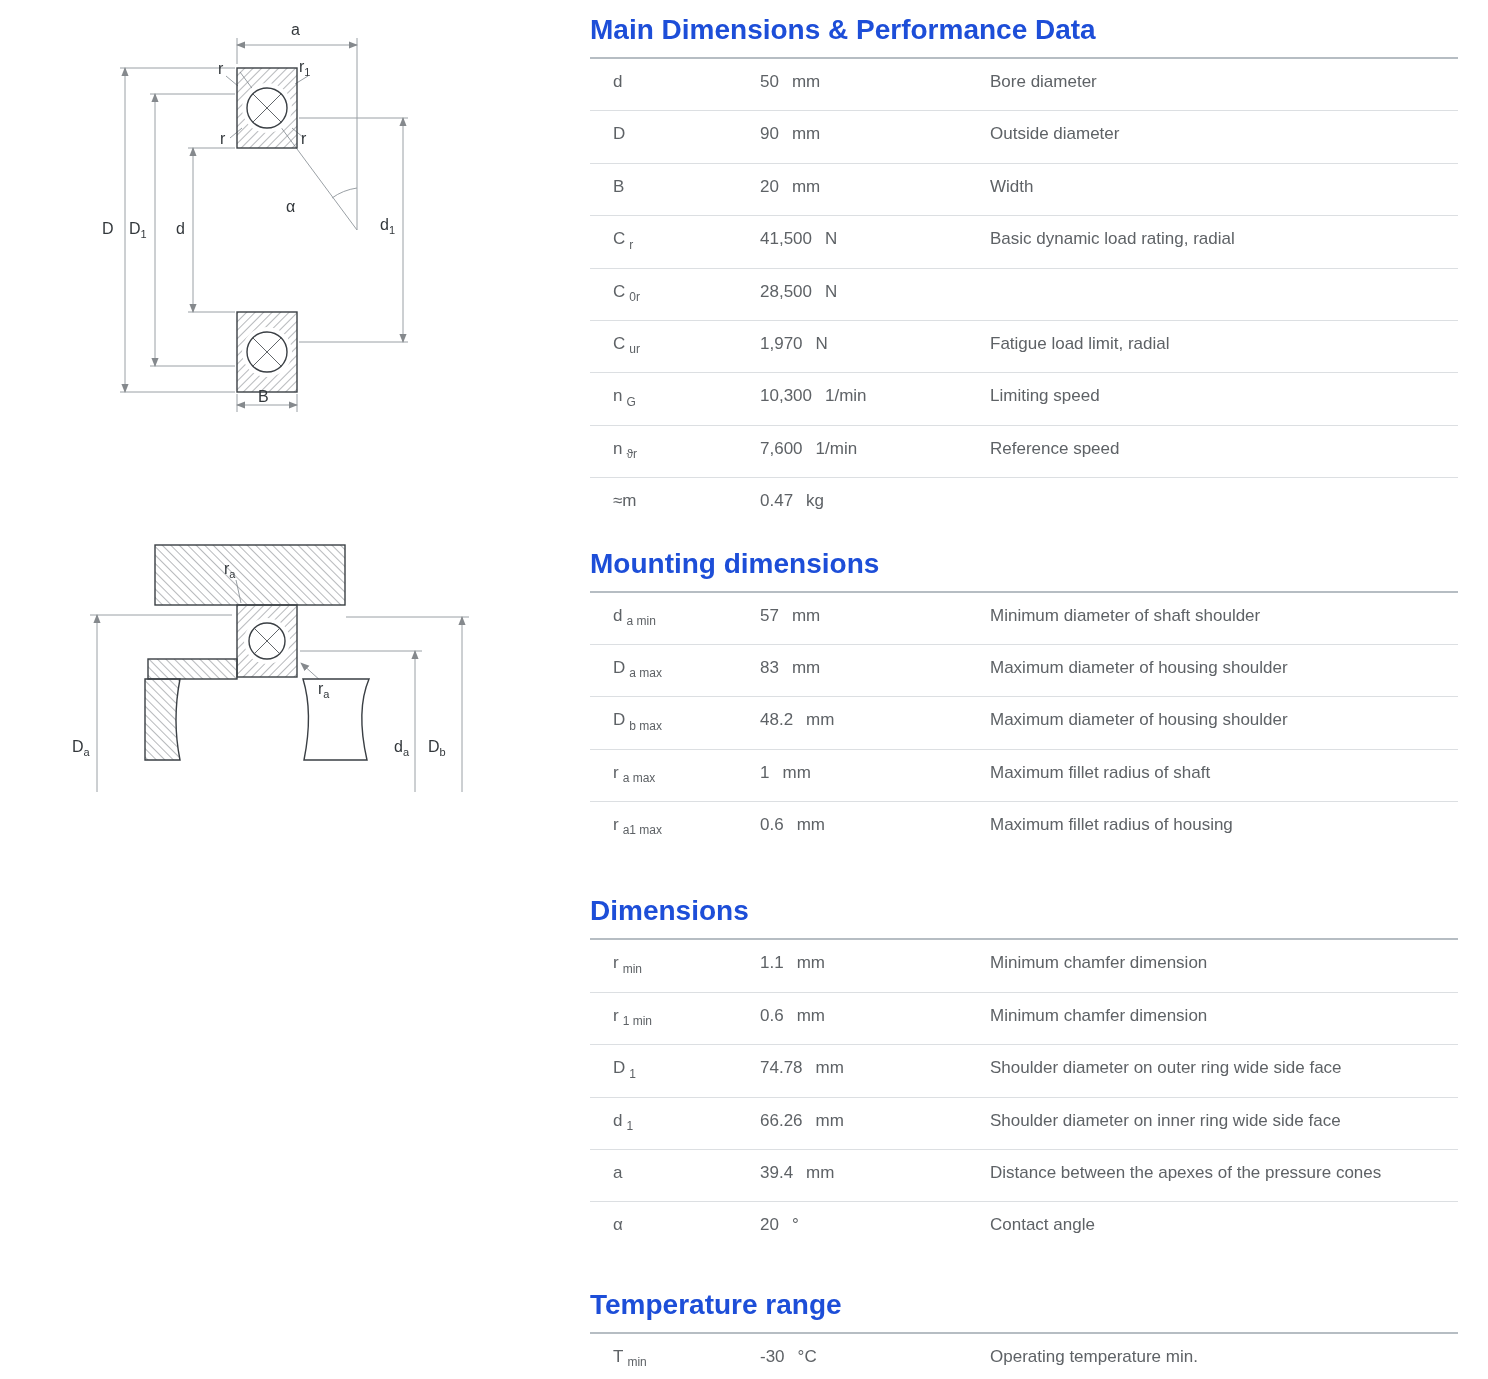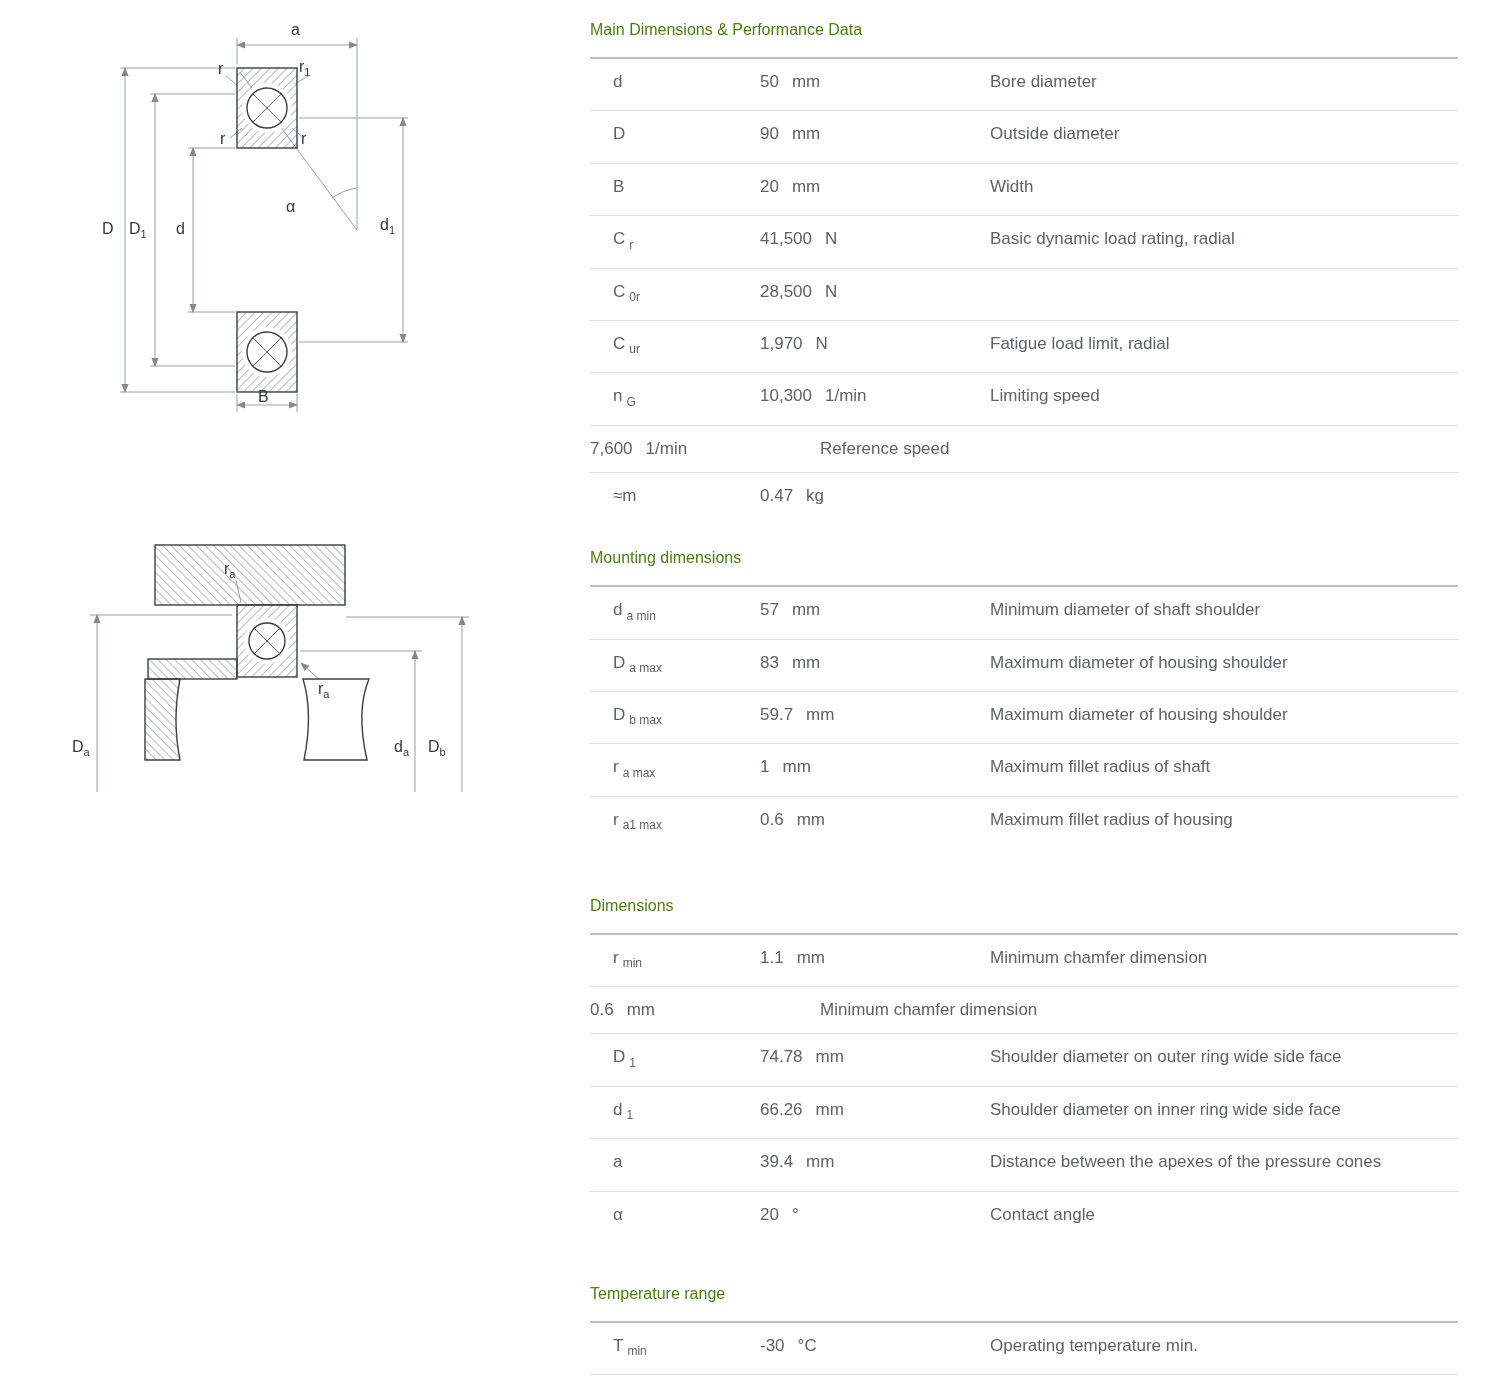--- a/index.html
+++ b/index.html
@@ -9,21 +9,21 @@
 
   
   .drawing{position:absolute}
   #drawing1{left:80px;top:20px;width:420px;height:440px}
   #drawing2{left:60px;top:520px;width:440px;height:300px}
   .dlab{position:absolute;font-size:16px;color:#33383c;white-space:nowrap;line-height:18px}
   .dlab sub{font-size:11px}
 
   
   .panel{position:absolute;left:590px;top:0;width:868px;font-size:17px}
-  .sec-title{font-size:16px;line-height:28px;font-weight:400;color:#4d7c0f}
+  .sec-title{font-size:28px;line-height:28px;font-weight:700;color:#1d4ed8}
   .mt1{margin-top:16px}.mt2{margin-top:20px}.mt3{margin-top:44px}.mt4{margin-top:37px}
   .tbl{border-top:2px solid #b6bdc3;margin-top:13px}
   .trow{display:flex;align-items:flex-start;border-bottom:1px solid #dcdfe2}
   .tbl.open .trow:last-child{border-bottom:none}
   .trow>div{line-height:46px}
   .c-sym{width:170px;padding-left:23px;flex-shrink:0}
   .c-sym sub{font-size:12px;margin-left:4px}
   .c-val{width:230px;flex-shrink:0}
   .unit{margin-left:13px}
   .c-desc{flex:1;padding-right:16px}
@@ -194,20 +194,21 @@
             <div class="c-sym"><span>C</span><sub>ur</sub></div>
             <div class="c-val"><span>1,970</span><span class="unit">N</span></div>
             <div class="c-desc">Fatigue load limit, radial</div>
           </div>
           <div class="trow">
             <div class="c-sym"><span>n</span><sub>G</sub></div>
             <div class="c-val"><span>10,300</span><span class="unit">1/min</span></div>
             <div class="c-desc">Limiting speed</div>
           </div>
           <div class="trow">
+            <div class="c-sym"><span>n</span><sub>ϑr</sub></div>
             <div class="c-val"><span>7,600</span><span class="unit">1/min</span></div>
             <div class="c-desc">Reference speed</div>
           </div>
           <div class="trow">
             <div class="c-sym"><span>≈m</span><sub></sub></div>
             <div class="c-val"><span>0.47</span><span class="unit">kg</span></div>
           </div>
         </div>
     </section>
 
@@ -219,21 +220,21 @@
             <div class="c-val"><span>57</span><span class="unit">mm</span></div>
             <div class="c-desc">Minimum diameter of shaft shoulder</div>
           </div>
           <div class="trow">
             <div class="c-sym"><span>D</span><sub>a max</sub></div>
             <div class="c-val"><span>83</span><span class="unit">mm</span></div>
             <div class="c-desc">Maximum diameter of housing shoulder</div>
           </div>
           <div class="trow">
             <div class="c-sym"><span>D</span><sub>b max</sub></div>
-            <div class="c-val"><span>59.7</span><span class="unit">mm</span></div>
+            <div class="c-val"><span>48.2</span><span class="unit">mm</span></div>
             <div class="c-desc">Maximum diameter of housing shoulder</div>
           </div>
           <div class="trow">
             <div class="c-sym"><span>r</span><sub>a max</sub></div>
             <div class="c-val"><span>1</span><span class="unit">mm</span></div>
             <div class="c-desc">Maximum fillet radius of shaft</div>
           </div>
           <div class="trow">
             <div class="c-sym"><span>r</span><sub>a1 max</sub></div>
             <div class="c-val"><span>0.6</span><span class="unit">mm</span></div>
@@ -244,20 +245,21 @@
 
     <section>
       <h2 class="sec-title mt3">Dimensions</h2>
       <div class="tbl open">
           <div class="trow">
             <div class="c-sym"><span>r</span><sub>min</sub></div>
             <div class="c-val"><span>1.1</span><span class="unit">mm</span></div>
             <div class="c-desc">Minimum chamfer dimension</div>
           </div>
           <div class="trow">
+            <div class="c-sym"><span>r</span><sub>1 min</sub></div>
             <div class="c-val"><span>0.6</span><span class="unit">mm</span></div>
             <div class="c-desc">Minimum chamfer dimension</div>
           </div>
           <div class="trow">
             <div class="c-sym"><span>D</span><sub>1</sub></div>
             <div class="c-val"><span>74.78</span><span class="unit">mm</span></div>
             <div class="c-desc">Shoulder diameter on outer ring wide side face</div>
           </div>
           <div class="trow">
             <div class="c-sym"><span>d</span><sub>1</sub></div>

